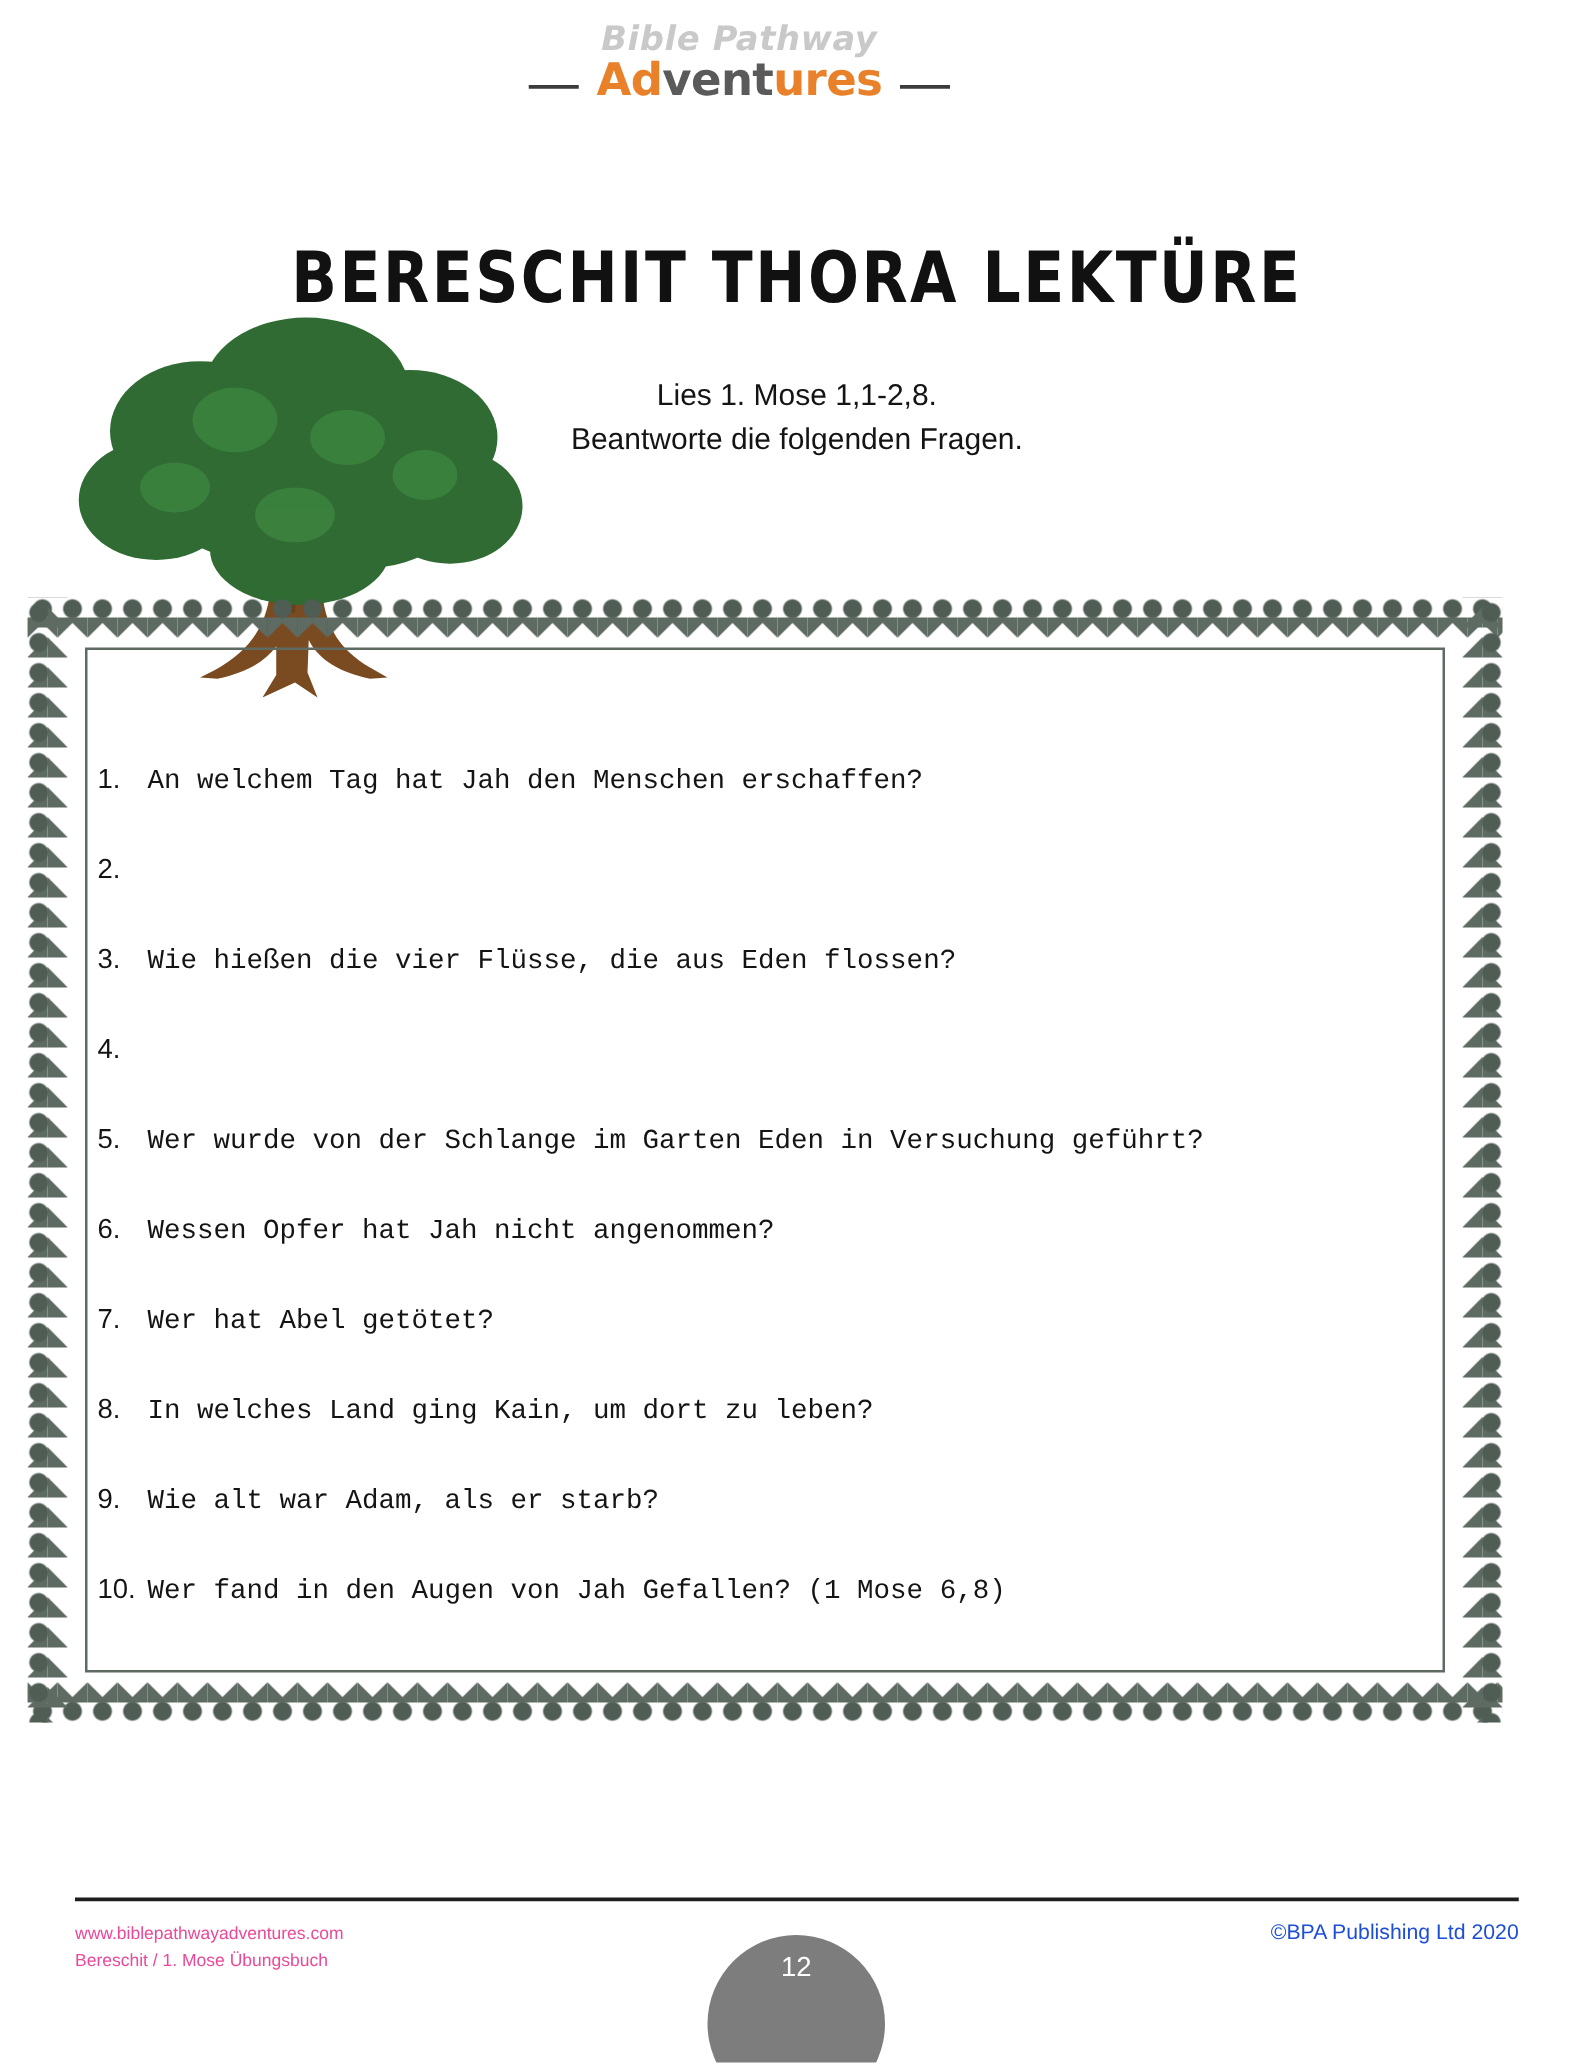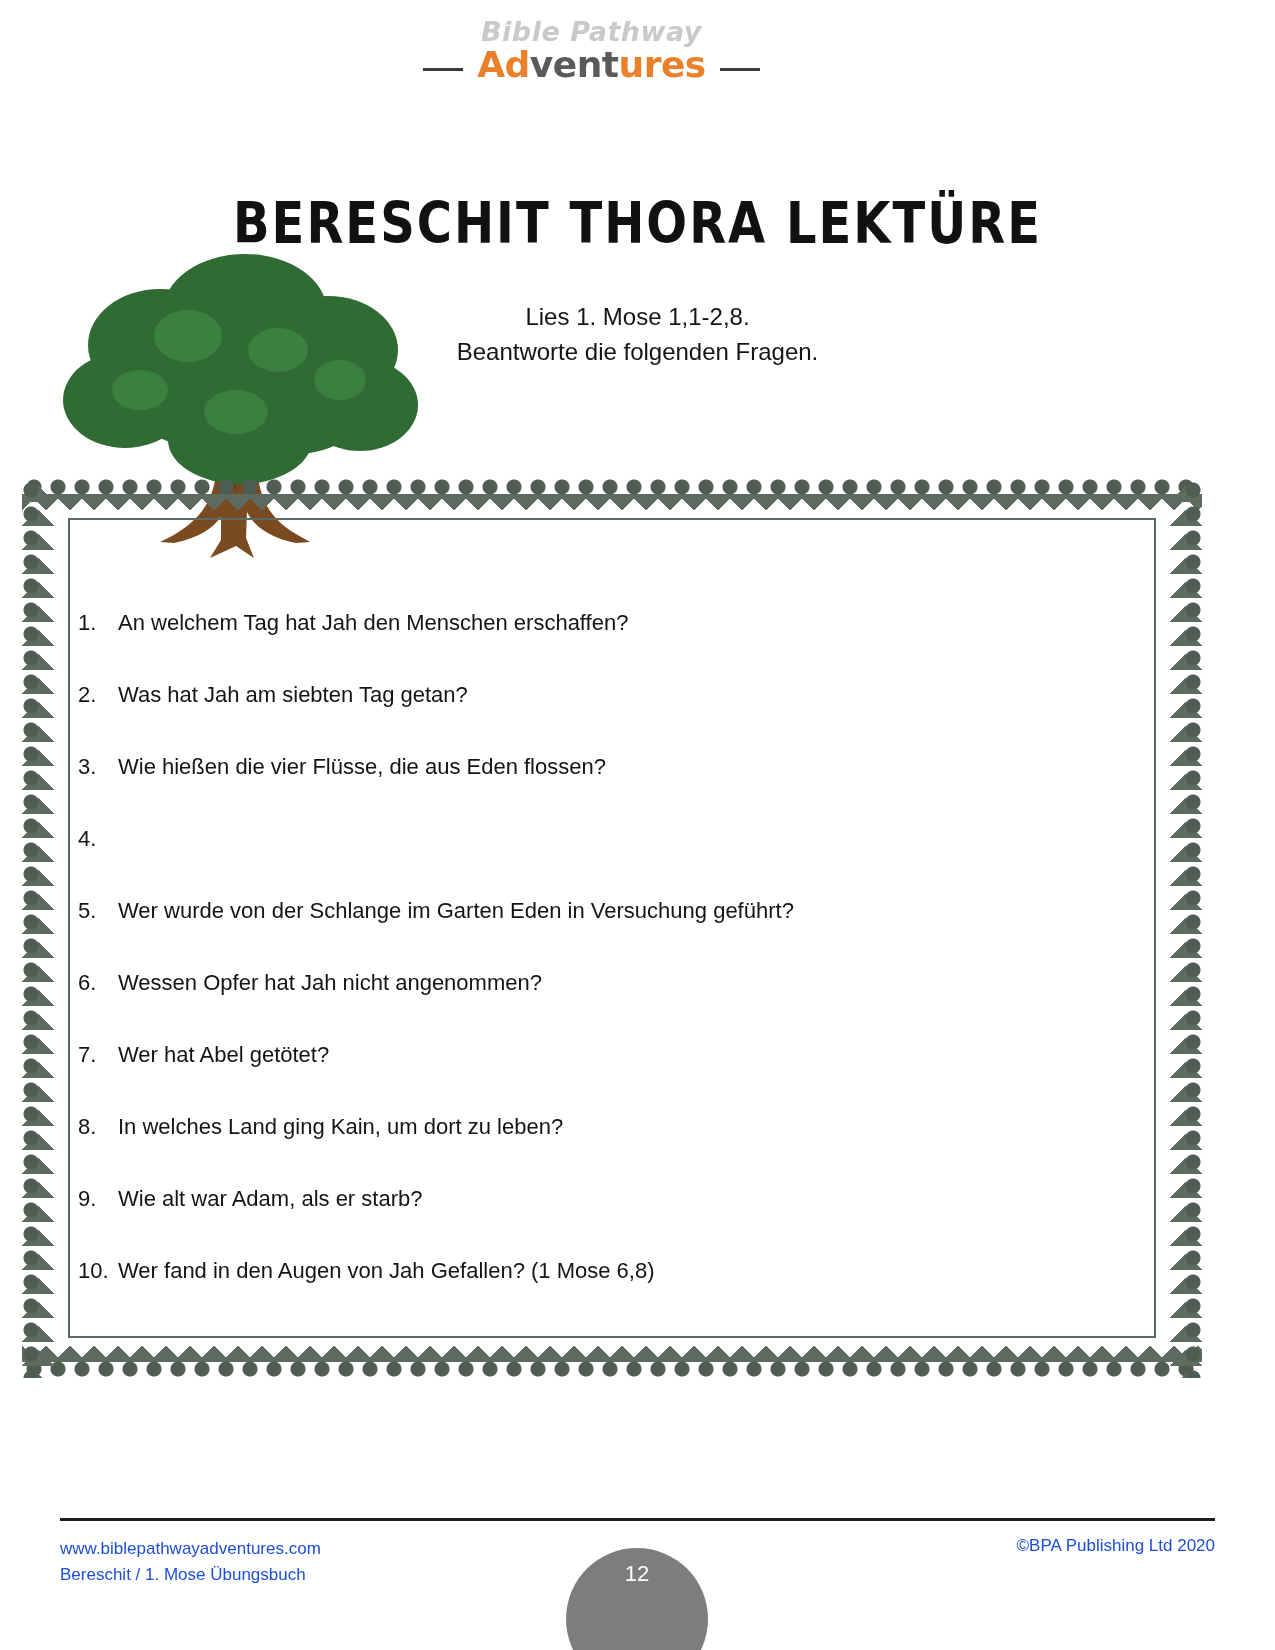--- a/index.html
+++ b/index.html
@@ -154,20 +154,21 @@
   .q-num {
     width: 40px;
     flex: 0 0 40px;
     font-size: 22px;
     color: #141414;
   }
   .q-text {
     font-size: 22px;
     color: #141414;
     white-space: nowrap;
+    font-family: Liberation Mono, monospace;
   }
   .q-line {
     flex: 1 1 auto;
     margin-left: 18px;
     min-width: 60px;
     position: relative;
     top: -4px;
   }
   .answer-slot {
     flex: 0 0 auto;
@@ -181,22 +182,22 @@
     left: 60px;
     top: 1518px;
     width: 1155px;
     height: 3px;
     background: #1d1d1d;
   }
   .footer-left {
     position: absolute;
     left: 60px;
     top: 1536px;
-    font-size: 17px;
-    color: #1d4ed8;
+    font-size: 14px;
+    color: #ec4899;
     line-height: 1.55;
   }
   .footer-right {
     position: absolute;
     right: 60px;
     top: 1536px;
     font-size: 17px;
     color: #1d4ed8;
     text-align: left;
   }
@@ -275,21 +276,20 @@
 
   <div class="q-row">
     <span class="q-num">1.</span>
     <span class="q-text">An welchem Tag hat Jah den Menschen erschaffen?</span>
     <span class="q-line"></span>
     <span class="answer-slot"><span class="dots"></span></span>
   </div>
 
   <div class="q-row">
     <span class="q-num">2.</span>
-    <span class="q-text">Was hat Jah am siebten Tag getan?</span>
     <span class="q-line"></span>
     <span class="answer-slot"><span class="dots"></span></span>
   </div>
 
   <div class="q-row">
     <span class="q-num">3.</span>
     <span class="q-text">Wie hießen die vier Flüsse, die aus Eden flossen?</span>
     <span class="q-line"></span>
     <span class="answer-slot"><span class="dots"></span></span>
   </div>

